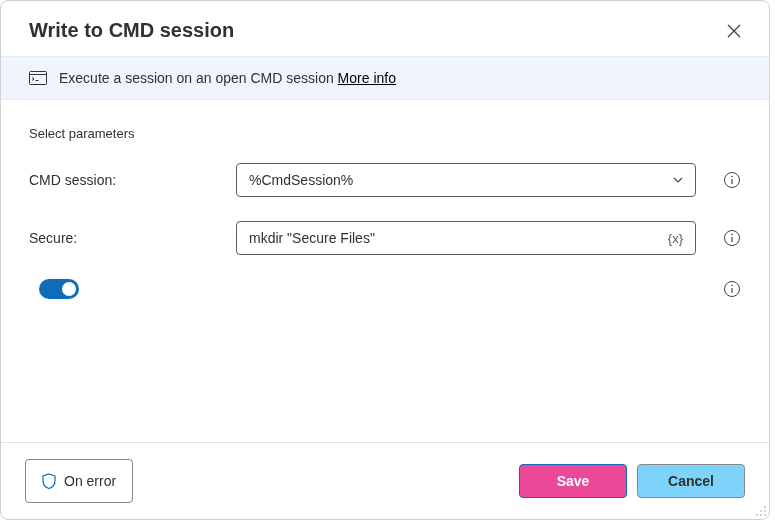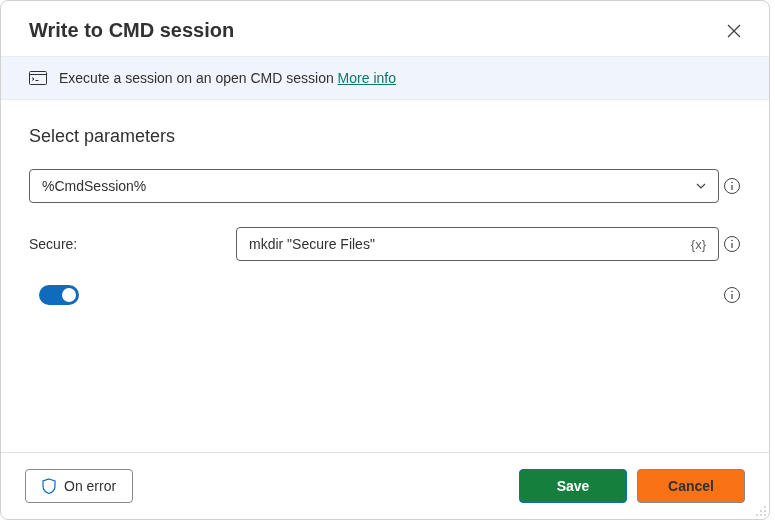--- a/index.html
+++ b/index.html
@@ -52,50 +52,50 @@
       display: flex;
       align-items: center;
       gap: 12px;
     }
     .cmd-icon {
       flex-shrink: 0;
       width: 18px;
       height: 16px;
     }
     .more-info {
-      color: #0f766e;
+      color: #000000;
       text-decoration: underline;
       cursor: pointer;
     }
     .content {
       padding: 26px 28px 0 28px;
       flex: 1;
     }
     .section-title {
-      font-size: 18px;
+      font-size: 13px;
       font-weight: 400;
       color: #323130;
       margin-bottom: 22px;
     }
     .field-row {
       display: flex;
       align-items: center;
       margin-bottom: 24px;
       gap: 12px;
     }
     .field-label {
       width: 195px;
       flex-shrink: 0;
       color: #323130;
     }
     .field-control {
       flex: 1;
       display: flex;
       align-items: center;
-      gap: 4px;
+      gap: 27px;
     }
     .select-box {
       flex: 1;
       height: 34px;
       border: 1px solid #605e5c;
       border-radius: 4px;
       padding: 0 10px 0 12px;
       display: flex;
       align-items: center;
       justify-content: space-between;
@@ -157,21 +157,21 @@
       color: #424242;
     }
     .footer {
       border-top: 1px solid #e1e1e1;
       padding: 16px 24px;
       display: flex;
       justify-content: space-between;
       align-items: center;
     }
     .on-error-btn {
-      height: 34px;
+      height: 44px;
       padding: 0 16px;
       border: 1px solid #8a8886;
       border-radius: 4px;
       background: #fff;
       display: flex;
       align-items: center;
       gap: 8px;
       cursor: pointer;
       font-size: 14px;
       color: #323130;
@@ -185,26 +185,26 @@
       height: 34px;
       min-width: 108px;
       padding: 0 20px;
       border-radius: 4px;
       font-size: 14px;
       font-weight: 600;
       cursor: pointer;
       font-family: inherit;
     }
     .btn-primary {
-      background: #15803d;
+      background: #ec4899;
       border: 1px solid #0f6cbd;
       color: #fff;
     }
     .btn-secondary {
-      background: #f97316;
+      background: #7dd3fc;
       border: 1px solid #8a8886;
       color: #323130;
     }
     .resize-grip {
       position: absolute;
       right: 2px;
       bottom: 2px;
       color: #c8c8c8;
     }
   </style>
@@ -232,20 +232,21 @@
       <span>Execute a session on an open CMD session</span>
       <span> </span>
       <a class="more-info">More info</a>
     </span>
   </div>
 
   <div class="content">
     <div class="section-title">Select parameters</div>
 
     <div class="field-row">
+      <div class="field-label">CMD session:</div>
       <div class="field-control">
         <div class="select-box">
           <span>%CmdSession%</span>
           <svg class="chevron" width="14" height="14" viewBox="0 0 14 14">
               <path d="M3 5 L7 9 L11 5" fill="none" stroke="currentColor" stroke-width="1.2"></path>
             </svg>
         </div>
         <svg class="info-icon" viewBox="0 0 18 18">
             <circle cx="9" cy="9" r="7.5" fill="none" stroke="currentColor" stroke-width="1"></circle>
             <circle cx="9" cy="5.5" r="0.8" fill="currentColor"></circle>

